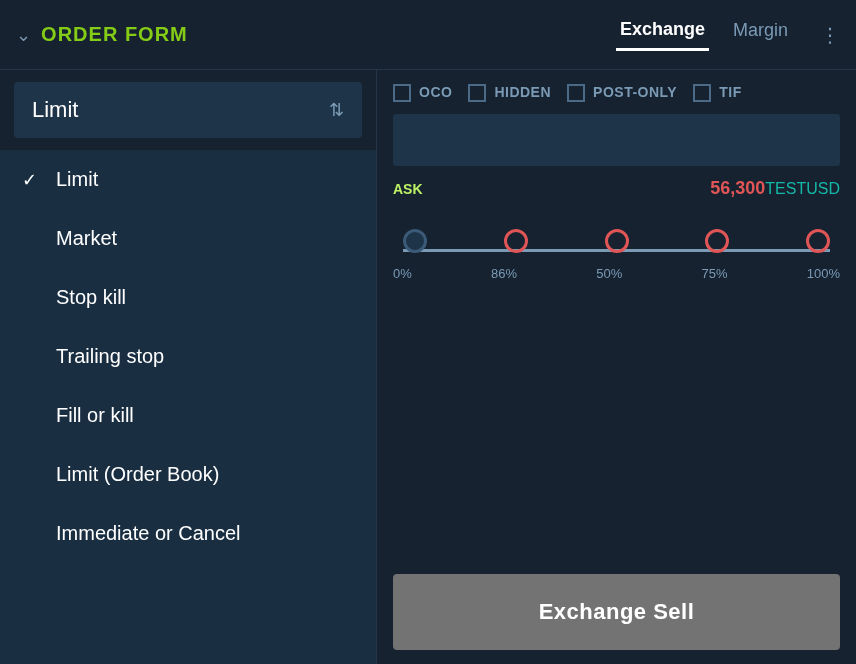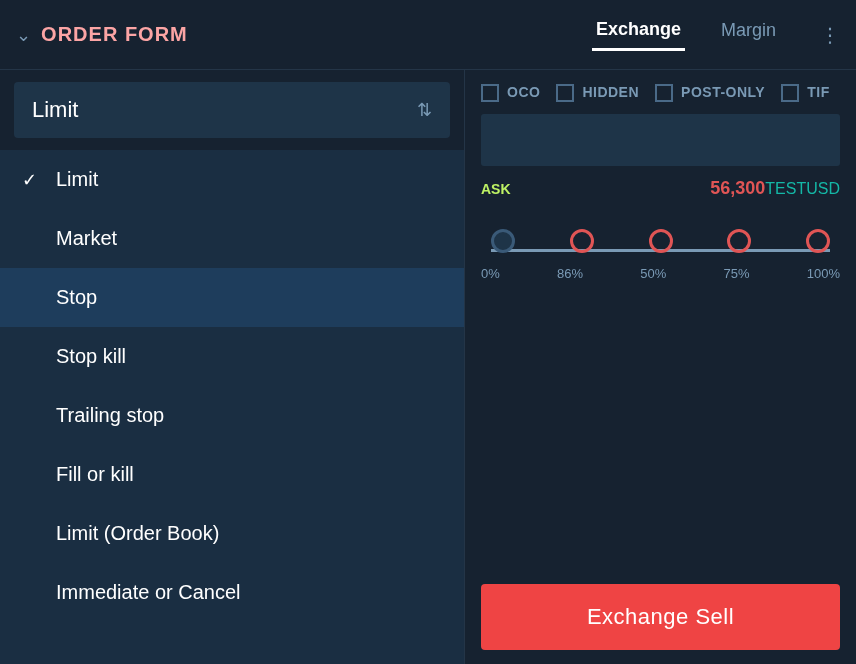--- a/index.html
+++ b/index.html
@@ -39,28 +39,28 @@
     }
 
     .chevron-icon {
       font-size: 18px;
       color: #7a9ab5;
     }
 
     .title-text {
       font-size: 20px;
       font-weight: bold;
-      color: #fca5a5;
+      color: #84cc16;
       letter-spacing: 1px;
     }
 
     .header-tabs {
       display: flex;
       align-items: center;
-      gap: 32px;
+      gap: 20px;
     }
 
     .tab {
       font-size: 18px;
       padding: 0 4px;
       padding-bottom: 8px;
       cursor: pointer;
       color: #7a9ab5;
       font-weight: normal;
     }
@@ -80,21 +80,21 @@
 
     
     .main-content {
       display: flex;
       flex: 1;
       overflow: hidden;
     }
 
     
     .left-panel {
-      width: 464px;
+      width: 376px;
       background: #162230;
       flex-shrink: 0;
       display: flex;
       flex-direction: column;
     }
 
     .order-type-select {
       background: #1e3448;
       border: none;
       border-radius: 4px;
@@ -275,26 +275,26 @@
     }
 
     .slider-label {
       font-size: 13px;
       color: #7a9ab5;
       text-align: center;
     }
 
     
     .sell-button {
-      background: #ef4444;
+      background: #737373;
       color: #ffffff;
       font-size: 22px;
-      font-weight: normal;
+      font-weight: bold;
       border: none;
-      height: 66px;
+      height: 76px;
       border-radius: 4px;
       cursor: pointer;
       margin-top: auto;
       letter-spacing: 0.5px;
     }
   </style>
 </head>
 <body>
 
 <div class="container">
@@ -325,24 +325,20 @@
         <div class="dropdown-item selected">
           <span class="checkmark">✓</span>
           <span>Limit</span>
         </div>
 
         <div class="dropdown-item">
           <span class="checkmark"></span>
           <span>Market</span>
         </div>
 
-        <div class="dropdown-item highlighted">
-          <span class="checkmark"></span>
-          <span>Stop</span>
-        </div>
 
         <div class="dropdown-item">
           <span class="checkmark"></span>
           <span>Stop kill</span>
         </div>
 
         <div class="dropdown-item">
           <span class="checkmark"></span>
           <span>Trailing stop</span>
         </div>

